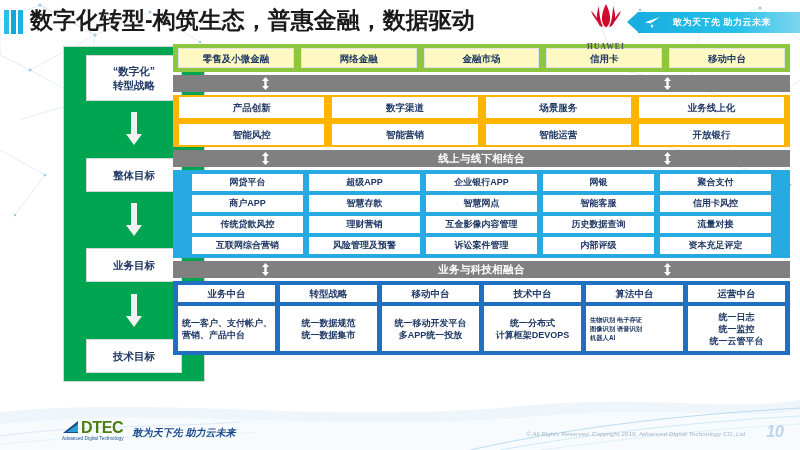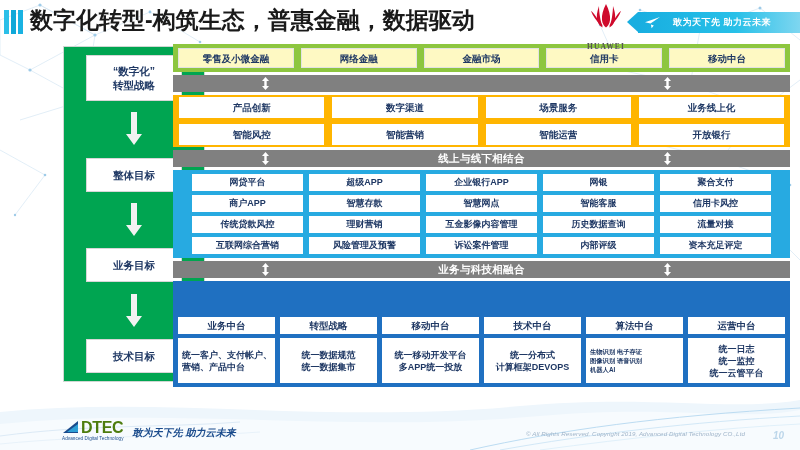--- a/index.html
+++ b/index.html
@@ -148,21 +148,21 @@
   .band-blue .cell {
     flex: 1 1 0; background: #ffffff;
     height: 17px; line-height: 17px; text-align: center;
     font-size: 9px; color: #1f3864; font-weight: bold;
     white-space: nowrap; overflow: hidden;
   }
 
   .band-navy {
     background: #1f70c1; padding: 4px 5px;
   }
-  .band-navy .grid { display: flex; gap: 5px; margin-top: 32px; }
+  .band-navy .grid { display: flex; gap: 5px; }
   .band-navy .col { flex: 1 1 0; display: flex; flex-direction: column; gap: 4px; }
   .band-navy .head {
     background: #ffffff; height: 17px; line-height: 17px;
     text-align: center; font-size: 9.5px; color: #1f3864; font-weight: bold;
   }
   .band-navy .body {
     background: #ffffff; height: 45px;
     font-size: 9px; color: #1f3864; font-weight: bold;
     display: flex; align-items: center; justify-content: center;
     text-align: center; line-height: 12px; padding: 1px 2px;
@@ -193,21 +193,21 @@
     font-size: 10px; color: #1a4b8c; font-weight: bold;
     font-style: italic; white-space: nowrap; padding-bottom: 1px;
   }
   .copyright {
     position: absolute; right: 55px; bottom: 13px;
     font-size: 6.2px; color: #9fb4c9; font-style: italic;
     white-space: nowrap; letter-spacing: .1px;
   }
   .pagenum {
     position: absolute; right: 16px; bottom: 9px;
-    font-size: 10px; color: #bcd6ea; font-weight: bold; font-style: italic;
+    font-size: 16px; color: #bcd6ea; font-weight: bold; font-style: italic;
   }
 </style>
 </head>
 <body>
 
 <div class="slide">
 
   <svg class="bg-net" width="800" height="450" viewBox="0 0 800 450">
     <g stroke="#cfe3f2" stroke-width="0.6" fill="none">
       <path d="M0,20 L40,5 L95,35 L30,70 L0,55 Z"></path>

